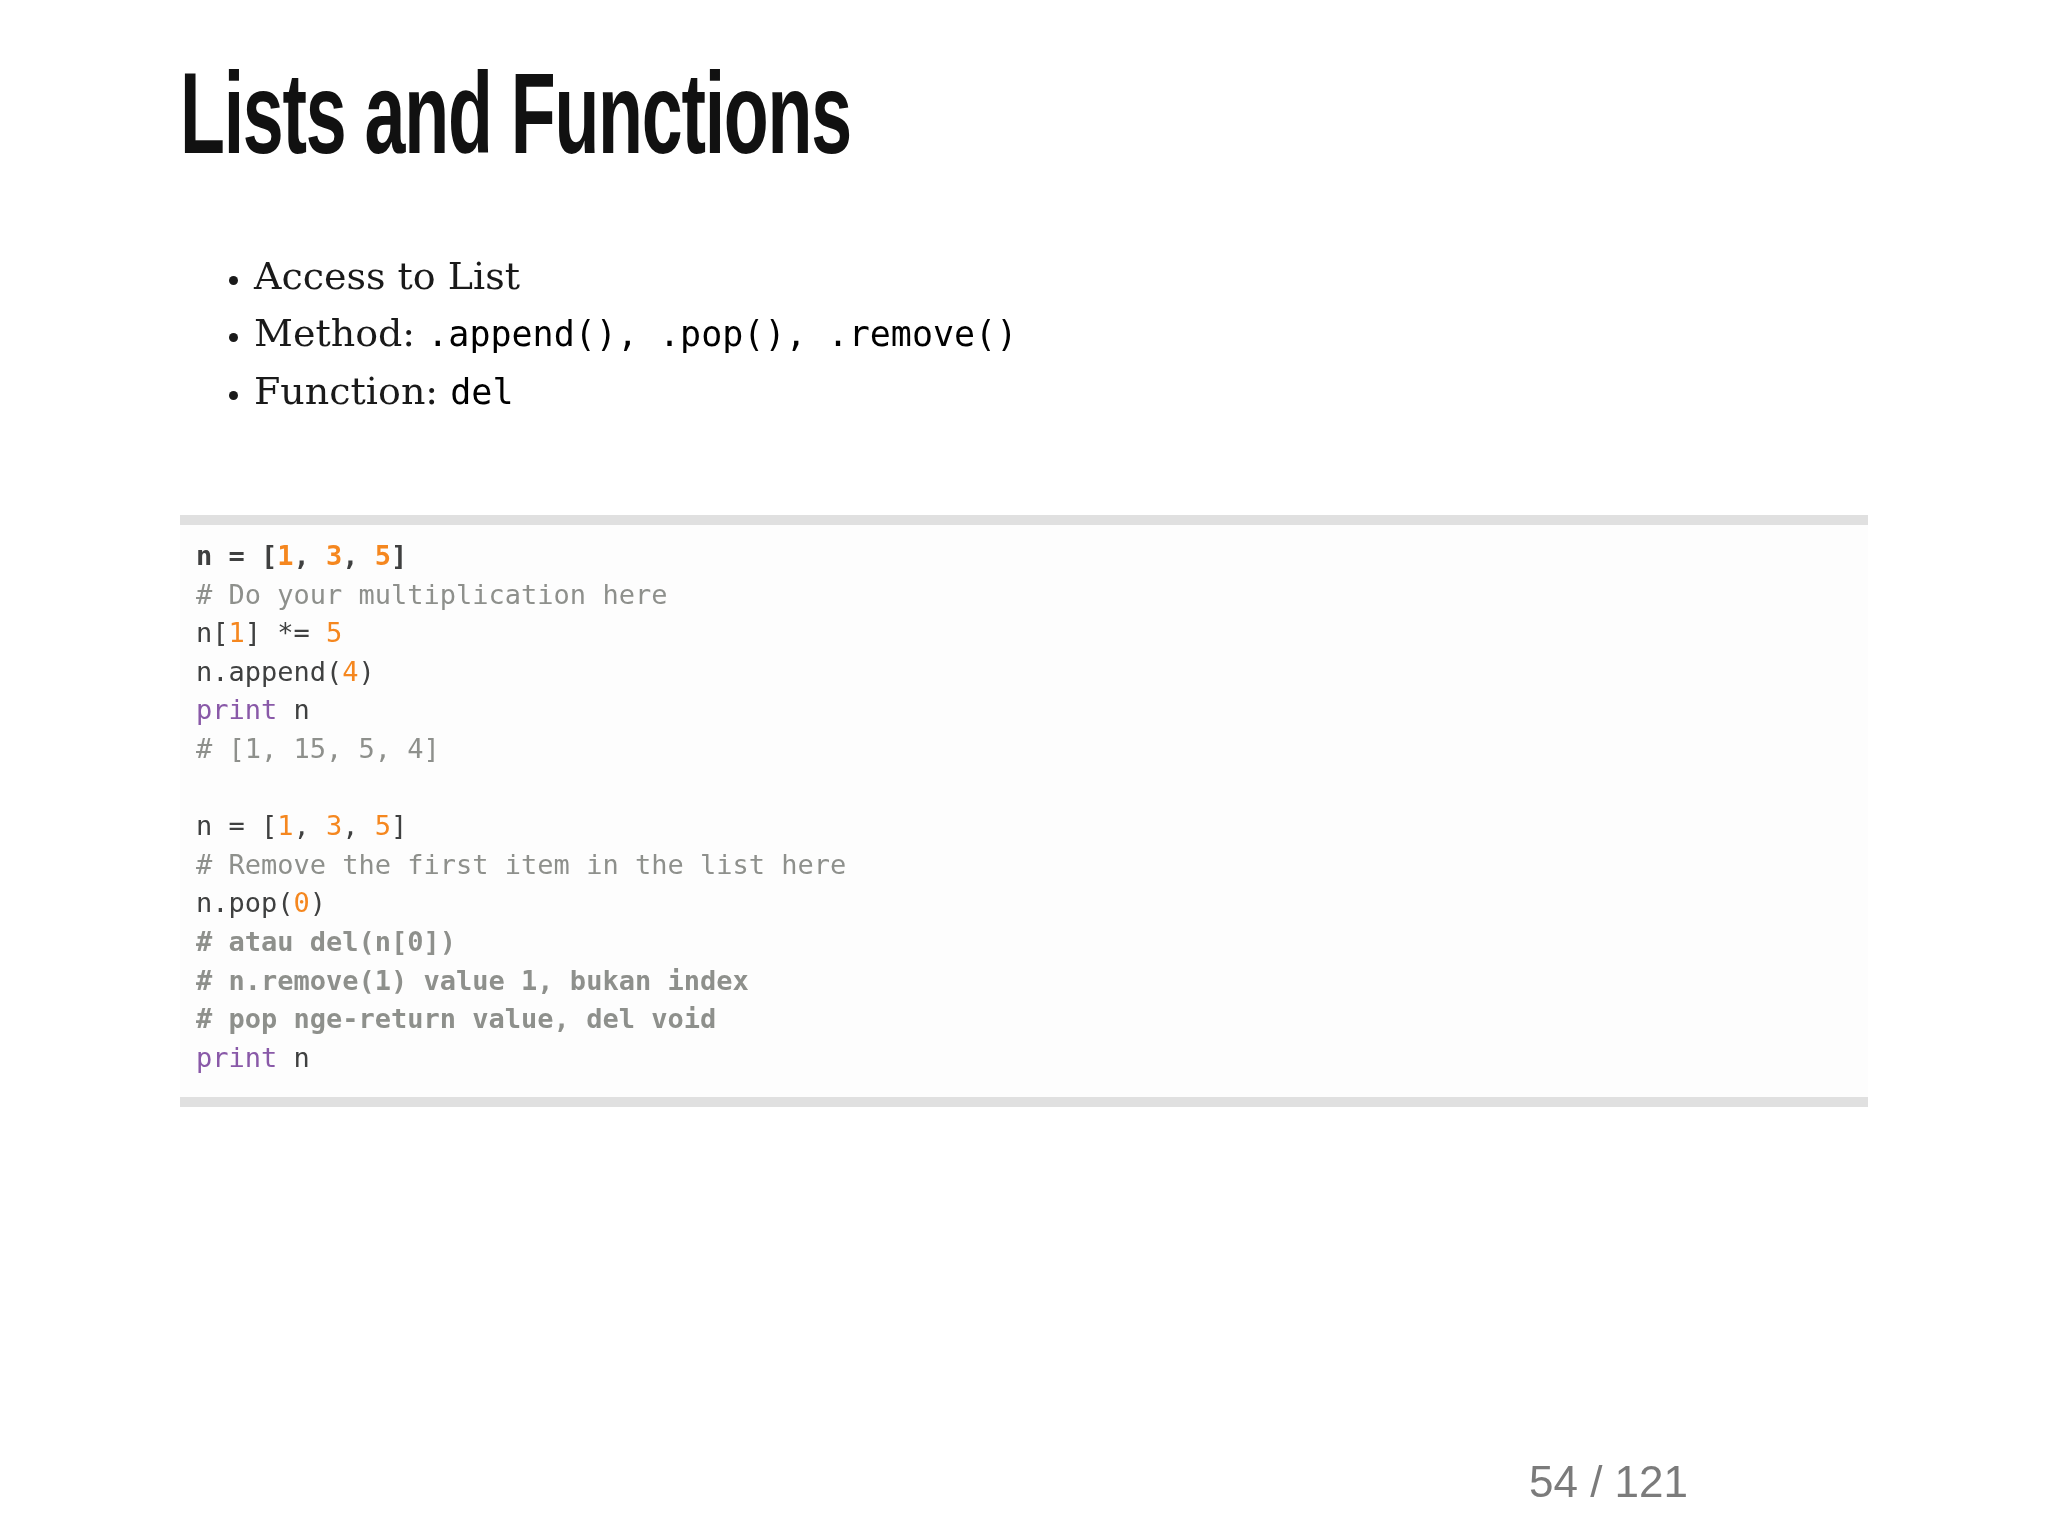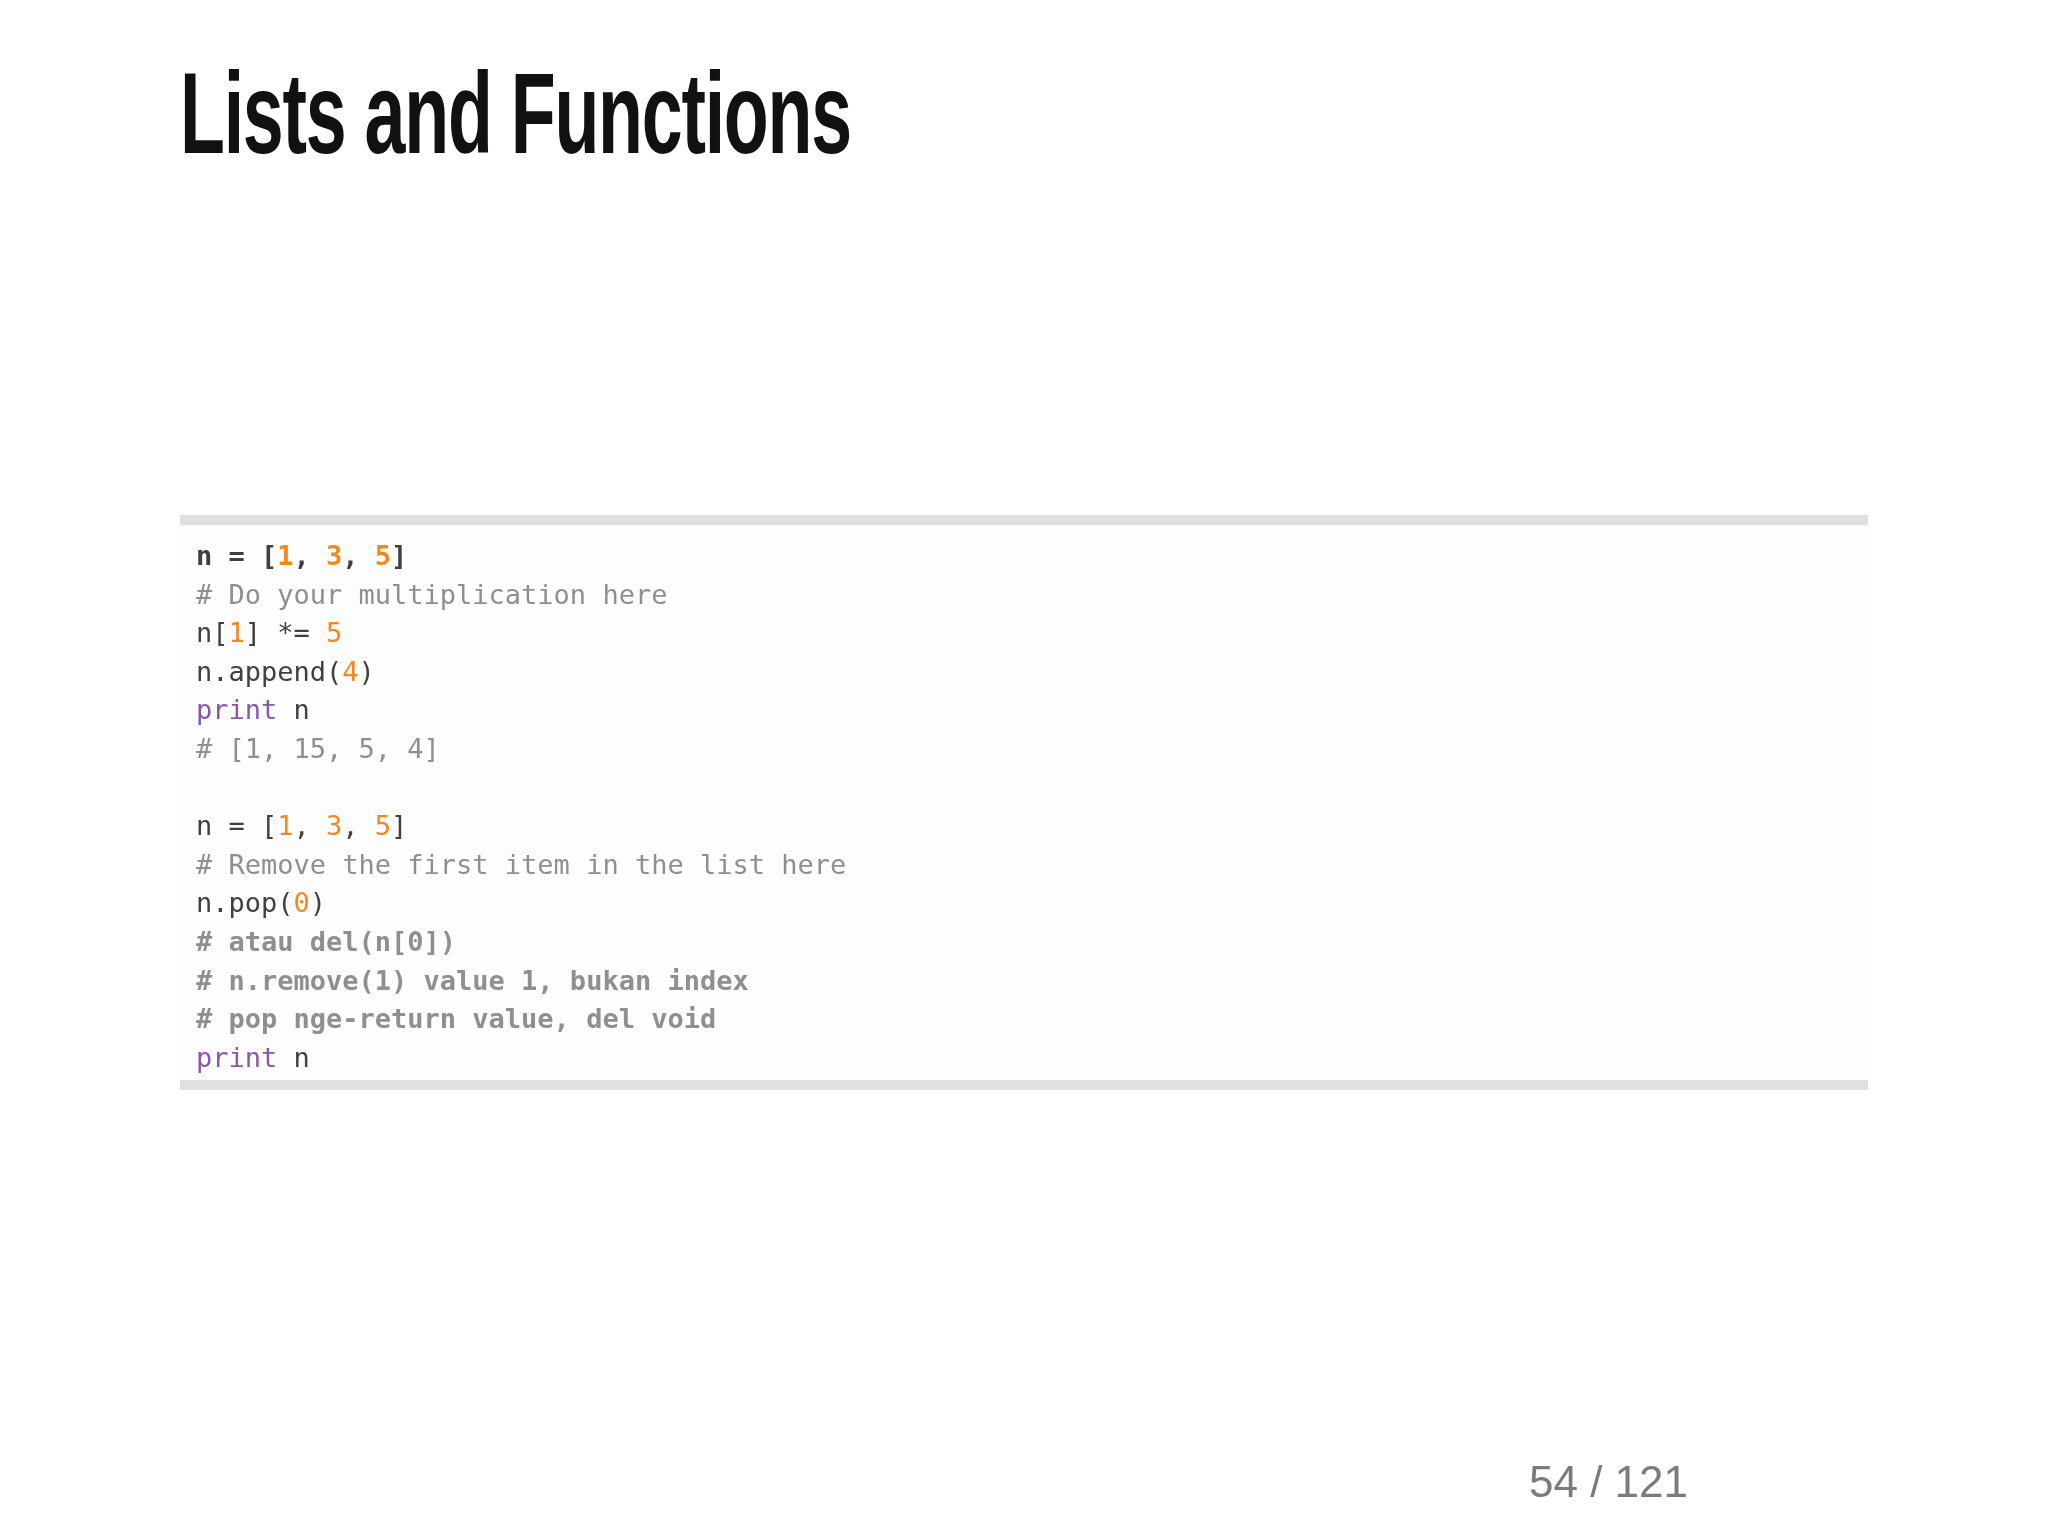--- a/index.html
+++ b/index.html
@@ -38,21 +38,21 @@
     font-family:"DejaVu Sans Mono","Liberation Mono",monospace;
     font-size:35px;color:#000000;
   }
 
   
   .codeblock{
     position:absolute;left:180px;top:515px;width:1688px;
     border-top:10px solid var(--rule);
     border-bottom:10px solid var(--rule);
     background:#fdfdfd;
-    padding:12px 16px 3px 16px;
+    padding:12px 16px 20px 16px;
     font-family:"DejaVu Sans Mono","Liberation Mono",monospace;
     font-size:27px;line-height:38.6px;color:var(--code-text);
     white-space:pre;
   }
   .code-line{min-height:38.6px;}
   .code-line.bold{font-weight:bold;}
   .tok-plain{color:var(--code-text);}
   .tok-number{color:var(--code-number);}
   .tok-comment{color:var(--code-comment);}
   .tok-keyword{color:var(--code-keyword);}
@@ -63,17 +63,22 @@
     font-size:44px;color:var(--page-num);
     font-family:Liberation Sans, sans-serif;
   }
 </style>
 </head>
 <body>
 
 <div class="slide">
   <h1 class="title">Lists and Functions</h1>
 
+  <ul class="bullets" id="bullets">
+      <li><span>Access to List</span></li>
+      <li><span>Method: </span><code>.append(), .pop(), .remove()</code></li>
+      <li><span>Function: </span><code>del</code></li>
+    </ul>
 
   <div class="codeblock" id="codeblock"><div class="code-line bold"><span class="tok-plain">n = [</span><span class="tok-number">1</span><span class="tok-plain">, </span><span class="tok-number">3</span><span class="tok-plain">, </span><span class="tok-number">5</span><span class="tok-plain">]</span></div><div class="code-line"><span class="tok-comment"># Do your multiplication here</span></div><div class="code-line"><span class="tok-plain">n[</span><span class="tok-number">1</span><span class="tok-plain">] *= </span><span class="tok-number">5</span></div><div class="code-line"><span class="tok-plain">n.append(</span><span class="tok-number">4</span><span class="tok-plain">)</span></div><div class="code-line"><span class="tok-keyword">print</span><span class="tok-plain"> n</span></div><div class="code-line"><span class="tok-comment"># [1, 15, 5, 4]</span></div><div class="code-line">&nbsp;</div><div class="code-line"><span class="tok-plain">n = [</span><span class="tok-number">1</span><span class="tok-plain">, </span><span class="tok-number">3</span><span class="tok-plain">, </span><span class="tok-number">5</span><span class="tok-plain">]</span></div><div class="code-line"><span class="tok-comment"># Remove the first item in the list here</span></div><div class="code-line"><span class="tok-plain">n.pop(</span><span class="tok-number">0</span><span class="tok-plain">)</span></div><div class="code-line bold"><span class="tok-comment"># atau del(n[0])</span></div><div class="code-line bold"><span class="tok-comment"># n.remove(1) value 1, bukan index</span></div><div class="code-line bold"><span class="tok-comment"># pop nge-return value, del void</span></div><div class="code-line"><span class="tok-keyword">print</span><span class="tok-plain"> n</span></div></div>
 
   <div class="pagenum">54 / 121</div>
 </div>
 
 </body></html>

